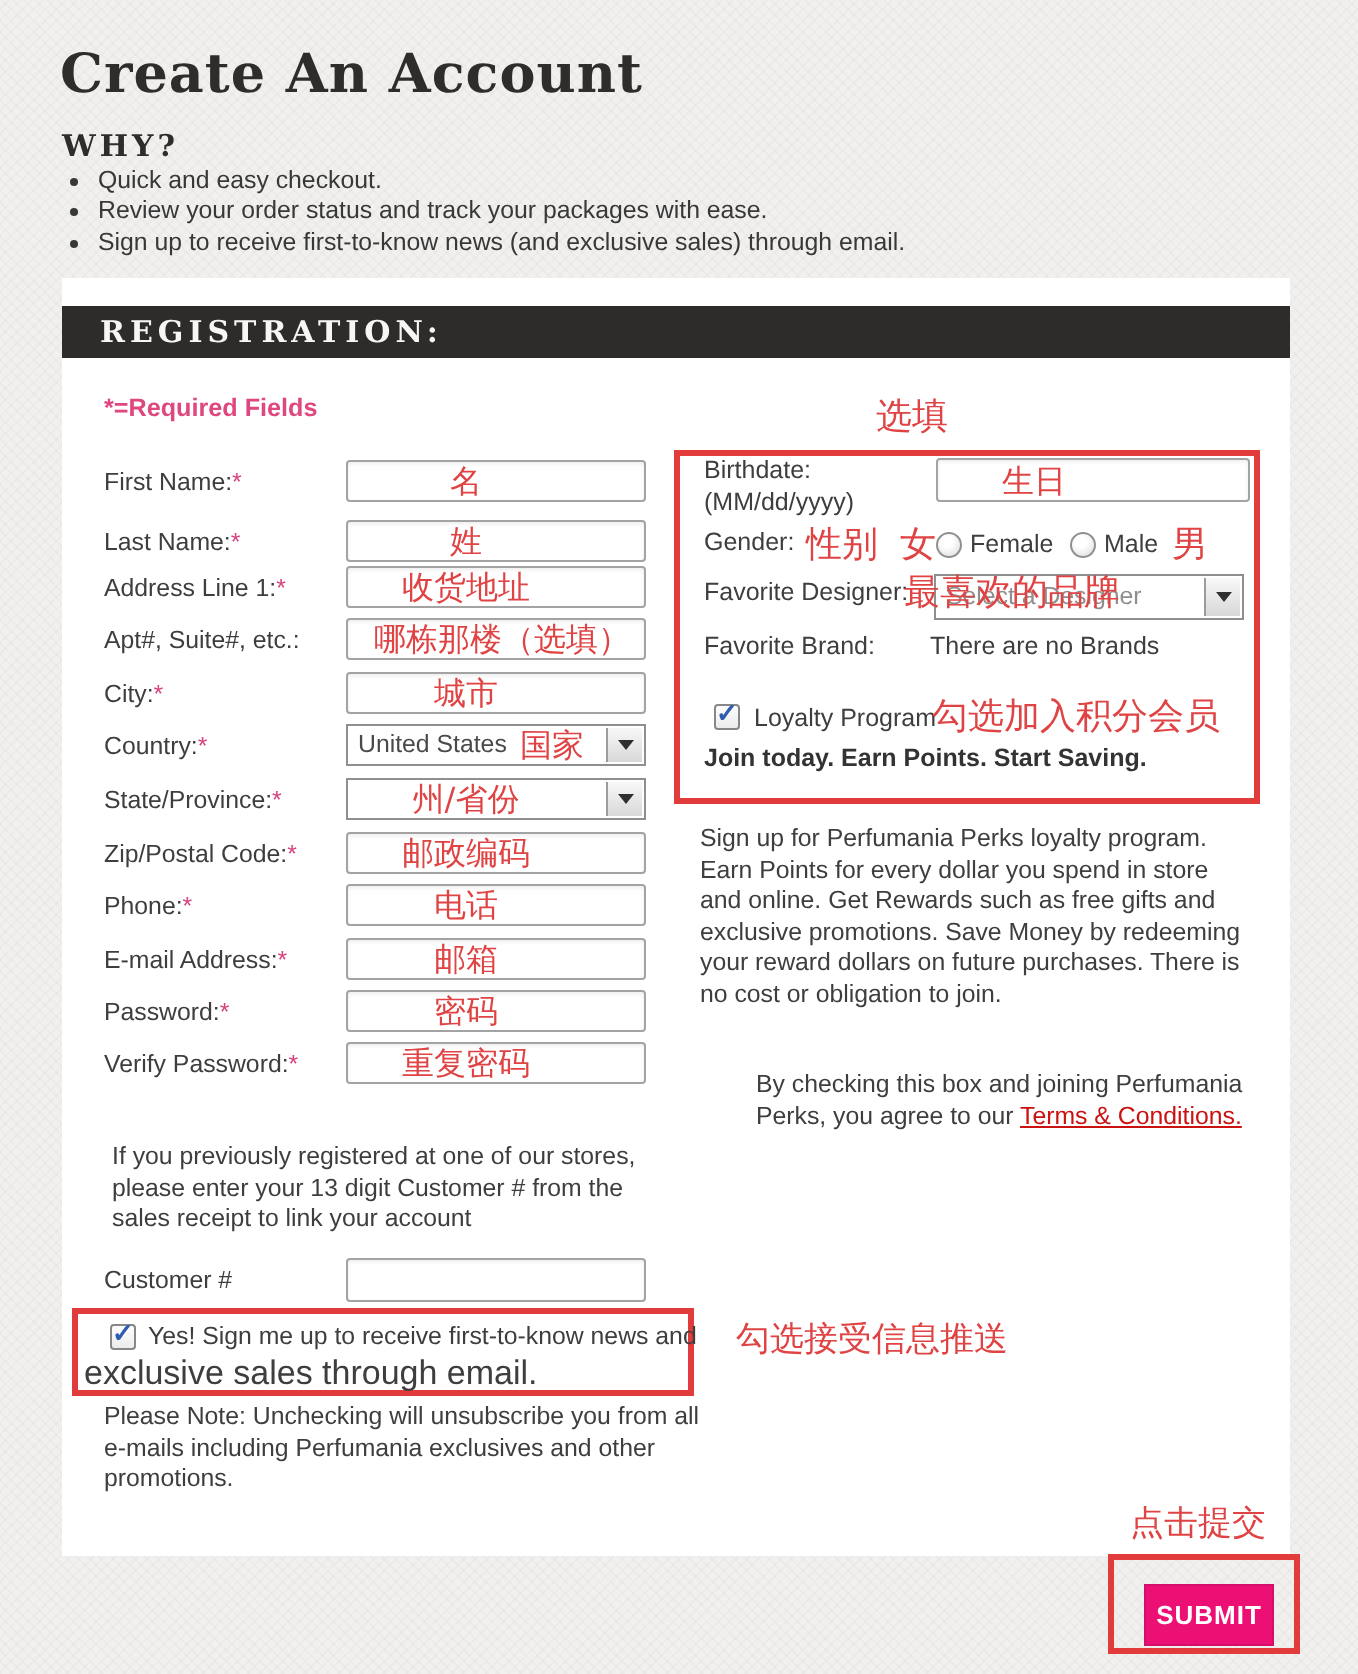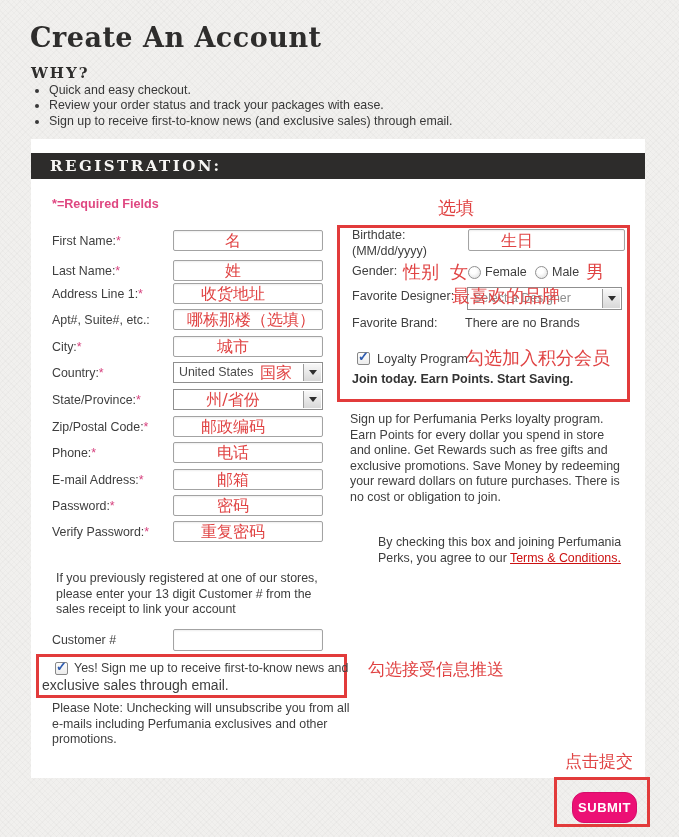--- a/index.html
+++ b/index.html
@@ -41,21 +41,21 @@
   .para{position:absolute;font-size:12.4px;line-height:15.6px;white-space:pre-line;color:#3e3e3e;}
   .cb{position:absolute;width:13px;height:13px;box-sizing:border-box;border:1px solid #878787;border-radius:2px;
     background:linear-gradient(#fdfdfd,#ececec);}
   .cb .check{position:absolute;left:0px;top:-4px;font-size:13px;font-weight:bold;color:#2f5cb0;}
   .radio{position:absolute;width:13px;height:13px;border:1px solid #919191;border-radius:50%;box-sizing:border-box;
     background:radial-gradient(circle at 40% 35%, #ffffff 30%, #d9d9d9);}
   .link{color:#cc1111;text-decoration:underline;cursor:pointer;}
   .joinline{position:absolute;left:352px;top:372px;font-size:12.5px;font-weight:bold;color:#333;}
   .submit-btn{position:absolute;left:572px;top:792px;width:65px;height:31px;background:#ec1075;border:1px solid #d40e6a;
     box-sizing:border-box;color:#ffffff;font-size:13px;font-weight:bold;letter-spacing:0.5px;
-    display:flex;align-items:center;justify-content:center;cursor:pointer;border-radius:12px;}
+    display:flex;align-items:center;justify-content:center;cursor:pointer;border-radius:0;}
 </style>
 </head>
 <body>
 
 <div class="page">
 
   <div class="title serif">Create An Account</div>
   <div class="why serif">WHY?</div>
   <ul class="bullets">
     <li>Quick and easy checkout.</li>
@@ -201,21 +201,21 @@
 please enter your 13 digit Customer # from the
 sales receipt to link your account</div>
   <span class="rlabel" style="left:52px;top:633px;font-size:12.4px;">Customer #</span>
   <div class="tinput" style="left:173px;top:629px;width:150px;height:22px;"></div>
 
   <div class="annbox" style="left:36px;top:654px;width:311px;height:44px;"></div>
   <span class="cb" style="left:55px;top:662px;">
       <span class="check">✓</span>
     </span>
   <span class="rlabel" style="left:74px;top:661px;font-size:12.4px;">Yes! Sign me up to receive first-to-know news and</span>
-  <span class="rlabel" style="left:42px;top:677px;font-size:14px;">exclusive sales through email.</span>
+  <span class="rlabel" style="left:42px;top:677px;font-size:17px;">exclusive sales through email.</span>
   <span class="ann cn" style="left:368px;top:658px;font-size:17px;">勾选接受信息推送</span>
 
   <div class="para" style="left:52px;top:701px;width:340px;">Please Note: Unchecking will unsubscribe you from all
 e-mails including Perfumania exclusives and other
 promotions.</div>
 
   <span class="ann cn" style="left:565px;top:750px;font-size:17px;">点击提交</span>
   <div class="annbox" style="left:554px;top:777px;width:96px;height:50px;"></div>
   <div class="submit-btn">SUBMIT</div>
 

